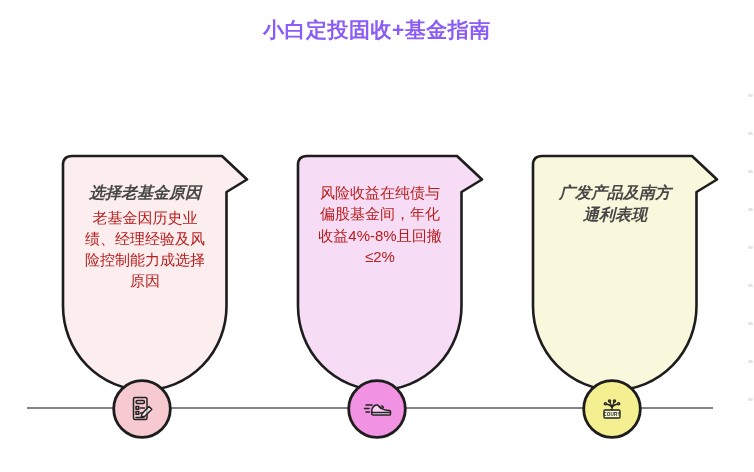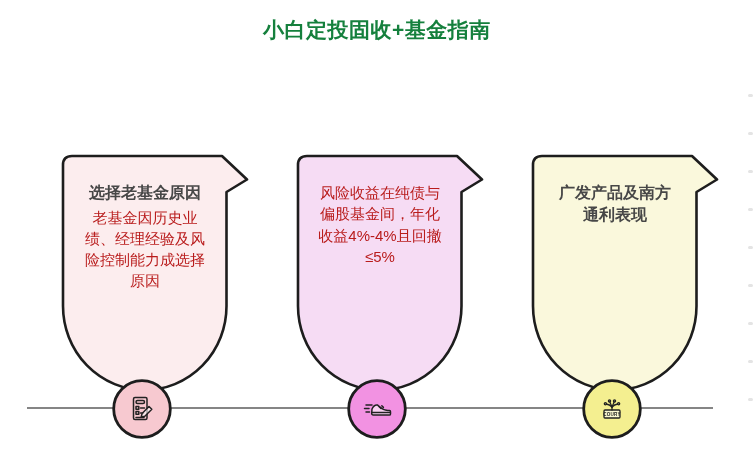--- a/index.html
+++ b/index.html
@@ -2,30 +2,30 @@
 <html><head>
 <meta charset="utf-8">
 <style>
   html,body{margin:0;padding:0;background:#ffffff;}
   .canvas{
     position:relative;width:754px;height:472px;overflow:hidden;background:#ffffff;
     font-family:"Liberation Sans","DejaVu Sans",sans-serif;
   }
   .page-title{
     position:absolute;top:16px;left:0;right:0;margin:0;
-    text-align:center;font-size:21px;font-weight:700;color:#15803d;letter-spacing:.5px;
+    text-align:center;font-size:21px;font-weight:700;color:#8b5cf6;letter-spacing:.5px;
   }
   .card{position:absolute;top:154px;width:190px;height:242px;z-index:2;}
   .card-1{left:61px;}
   .card-2{left:296px;}
   .card-3{left:531px;}
   .bubble{position:absolute;left:0;top:0;width:190px;height:242px;}
   .bubble path{stroke:#1d1d1d;stroke-width:2.6;stroke-linejoin:round;}
   .card-text{position:absolute;left:13px;top:28px;width:142px;text-align:center;}
-  .card-title{font-size:16px;font-weight:700;color:#474747;line-height:1.35;max-width:126px;margin:0 auto 3px auto;}
+  .card-title{font-size:16px;font-weight:700;color:#474747;line-height:1.35;max-width:126px;margin:0 auto 3px auto;font-style:italic;}
   .card-body{font-size:15px;color:#b91c1c;line-height:1.42;max-width:134px;margin:0 auto;}
   .baseline{position:absolute;top:407px;left:27px;width:686px;height:2px;background:#858585;z-index:1;}
   .icon-badge{position:absolute;top:378px;width:62px;height:62px;z-index:3;}
   .icon-1{left:111px;}
   .icon-2{left:346px;}
   .icon-3{left:581px;}
   .icon-badge circle.bg{stroke:#1d1d1d;stroke-width:2.8;}
   .glyph{stroke:#222222;stroke-width:1.5;fill:none;stroke-linecap:round;stroke-linejoin:round;}
   .glyph-fill{fill:rgba(255,255,255,0.6);}
   .sign-label{font-size:4.6px;font-weight:700;fill:#202020;letter-spacing:.2px;
@@ -47,21 +47,21 @@
       <div class="card-title">选择老基金原因</div>
       <div class="card-body">老基金因历史业绩、经理经验及风险控制能力成选择原因</div>
     </div>
   </div>
 
   <div class="card card-2">
     <svg class="bubble" viewBox="0 0 190 242" aria-hidden="true">
       <path d="M 11 2 L 161 2 L 186 25.5 L 165.5 38 L 165.5 152 A 81.75 84 0 0 1 2 152 L 2 11 Q 2 2 11 2 Z" fill="#f6dcf4"></path>
     </svg>
     <div class="card-text">
-      <div class="card-body">风险收益在纯债与偏股基金间，年化收益4%-4%且回撤≤5%</div>
+      <div class="card-body">风险收益在纯债与偏股基金间，年化收益4%-8%且回撤≤2%</div>
     </div>
   </div>
 
   <div class="card card-3">
     <svg class="bubble" viewBox="0 0 190 242" aria-hidden="true">
       <path d="M 11 2 L 161 2 L 186 25.5 L 165.5 38 L 165.5 152 A 81.75 84 0 0 1 2 152 L 2 11 Q 2 2 11 2 Z" fill="#faf8dc"></path>
     </svg>
     <div class="card-text">
       <div class="card-title">广发产品及南方通利表现</div>
     </div>

